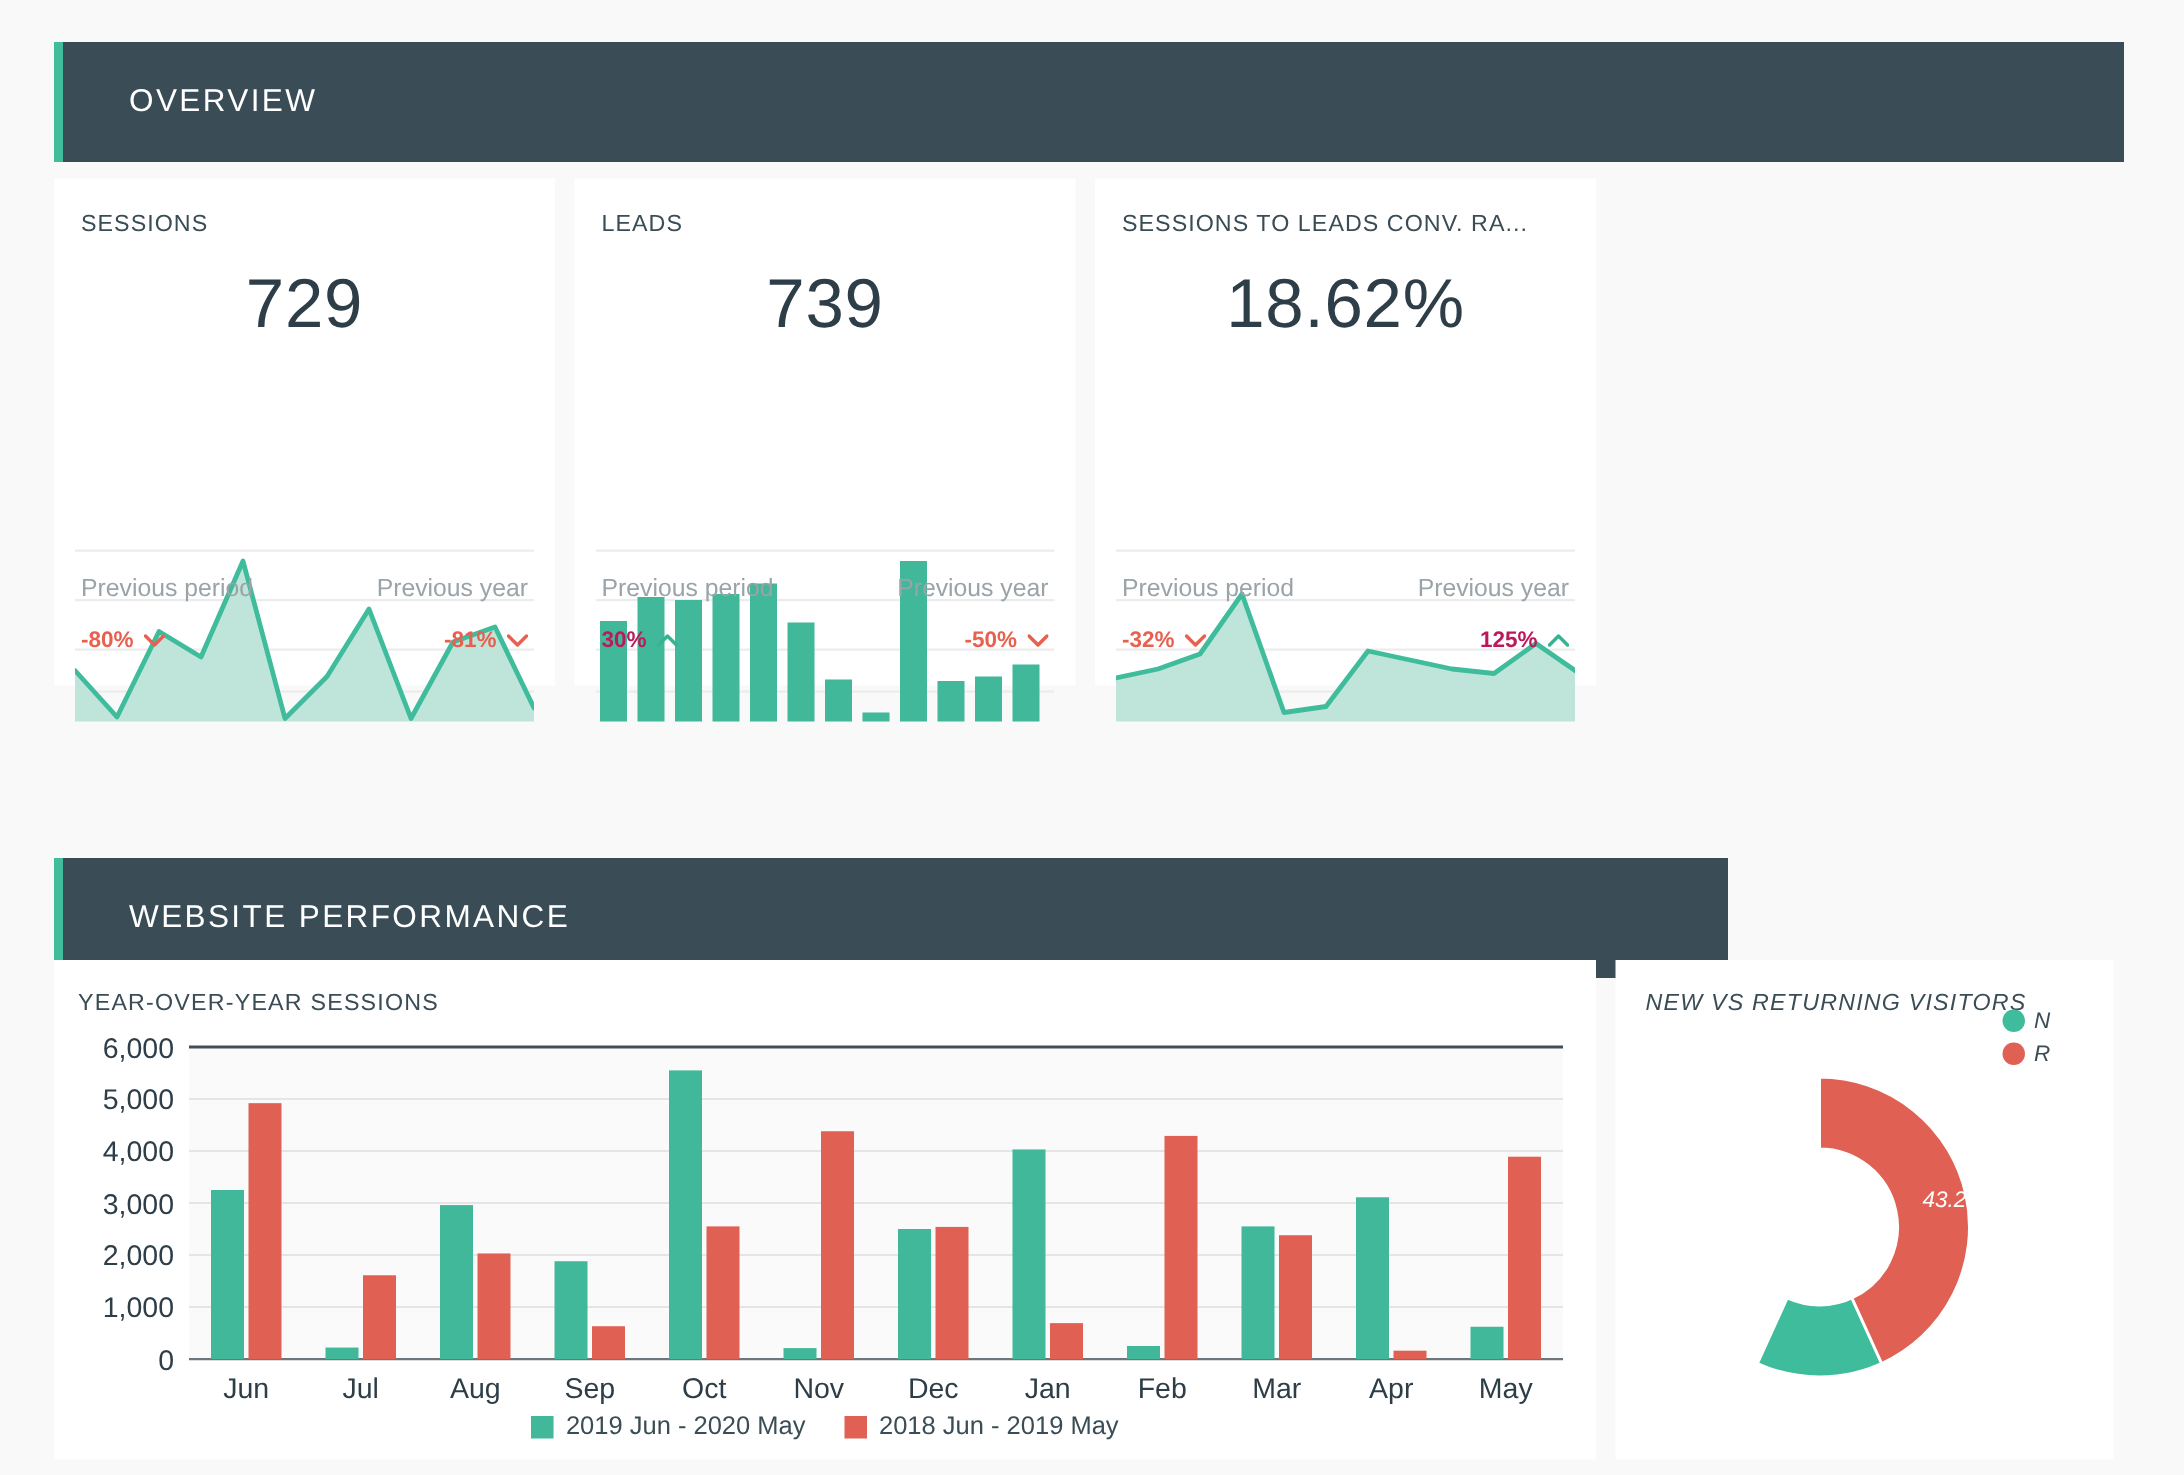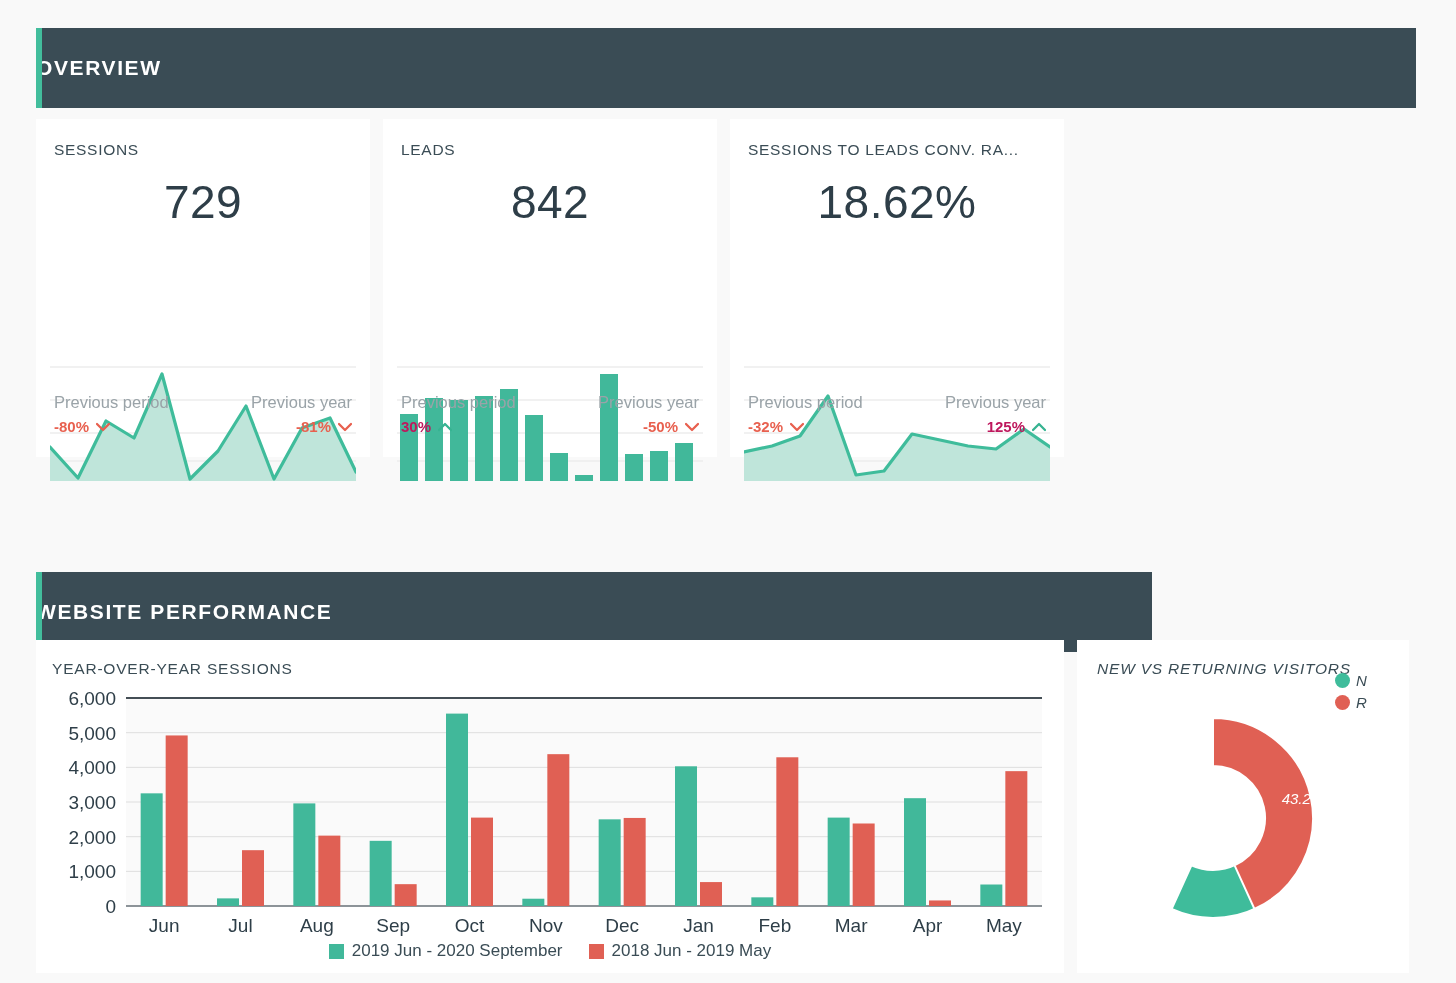--- a/index.html
+++ b/index.html
@@ -19,21 +19,22 @@
     align-items: center;
   }
   .section-header .accent {
     position: absolute; left: 0; top: 0; bottom: 0;
     width: 6px; background: #42bd9c;
   }
   .section-header .title {
     color: #ffffff;
     font-size: 21px;
     letter-spacing: 1.6px;
-    font-weight: 700;
+    padding-left: 50px;
+    font-weight: 400;
   }
   #overview-header { left: 36px; top: 28px; width: 1380px; height: 80px; }
   #performance-header { left: 36px; top: 572px; width: 1116px; height: 80px; }
 
   
   .kpi-card {
     position: absolute;
     top: 119px;
     height: 338px;
     background: #ffffff;
@@ -65,21 +66,21 @@
     position: absolute;
     left: 18px; right: 18px;
     bottom: 22px;
   }
   .delta-labels, .delta-values {
     display: flex; justify-content: space-between;
   }
   .delta-labels span {
     font-size: 16.5px; color: #9aa3a8; font-weight: 400;
   }
-  .delta-values { margin-top: 6px; }
+  .delta-values { margin-top: 16px; }
   .delta-values .dv {
     display: flex; align-items: center; gap: 7px;
     font-size: 15px; font-weight: bold;
   }
   .dv.neg { color: #e8604f; }
   .dv.pos { color: #be185d; }
   .chev { display: inline-block; width: 14px; height: 10px; position: relative; }
   .chev svg { display:block; }
 
   #card-sessions { left: 36px; width: 334px; }
@@ -207,21 +208,21 @@
                 <path d="M1,2 L7,8 L13,2" fill="none" stroke="#e8604f" stroke-width="2.3" stroke-linecap="round" stroke-linejoin="round"></path>
               </svg>
           </span>
         </div>
       </div>
     </div>
   </div>
 
   <div class="kpi-card" id="card-leads">
     <div class="kpi-title">LEADS</div>
-    <div class="kpi-value">842</div>
+    <div class="kpi-value">739</div>
     <div class="spark-wrap">
       <svg viewBox="0 0 306 128" preserveAspectRatio="none">
         <line x1="0" y1="8" x2="306" y2="8" stroke="#ececec" stroke-width="1.5"></line>
         <line x1="0" y1="41" x2="306" y2="41" stroke="#ececec" stroke-width="1.5"></line>
         <line x1="0" y1="74" x2="306" y2="74" stroke="#ececec" stroke-width="1.5"></line>
         <line x1="0" y1="102" x2="306" y2="102" stroke="#ececec" stroke-width="1.5"></line>
         <g fill="#41b89a">
           <rect x="3" y="55" width="18" height="67"></rect>
           <rect x="28" y="39" width="18" height="83"></rect>
           <rect x="53" y="41" width="18" height="81"></rect>
@@ -362,21 +363,21 @@
           <rect x="880.9999999999999" y="210.45333333333332" width="22" height="5.546666666666681" fill="#e06054"></rect>
           <text x="879.4999999999999" y="242" text-anchor="middle" font-family="&quot;Liberation Sans&quot;, sans-serif" font-size="19" fill="#2e3e48">Apr</text>
           <rect x="932.3333333333333" y="194.50666666666666" width="22" height="21.49333333333334" fill="#41b89a"></rect>
           <rect x="957.3333333333333" y="81.14666666666668" width="22" height="134.85333333333332" fill="#e06054"></rect>
           <text x="955.8333333333333" y="242" text-anchor="middle" font-family="&quot;Liberation Sans&quot;, sans-serif" font-size="19" fill="#2e3e48">May</text>
         </svg>
     </div>
     <div class="legend-row">
       <div class="legend-item">
         <span class="legend-swatch" style="background:#41b89a"></span>
-        <span class="legend-label">2019 Jun - 2020 September</span>
+        <span class="legend-label">2019 Jun - 2020 May</span>
       </div>
       <div class="legend-item">
         <span class="legend-swatch" style="background:#e06054"></span>
         <span class="legend-label">2018 Jun - 2019 May</span>
       </div>
     </div>
   </div>
 
   <div id="panel-donut">
     <div class="panel-title">NEW VS RETURNING VISITORS</div>

